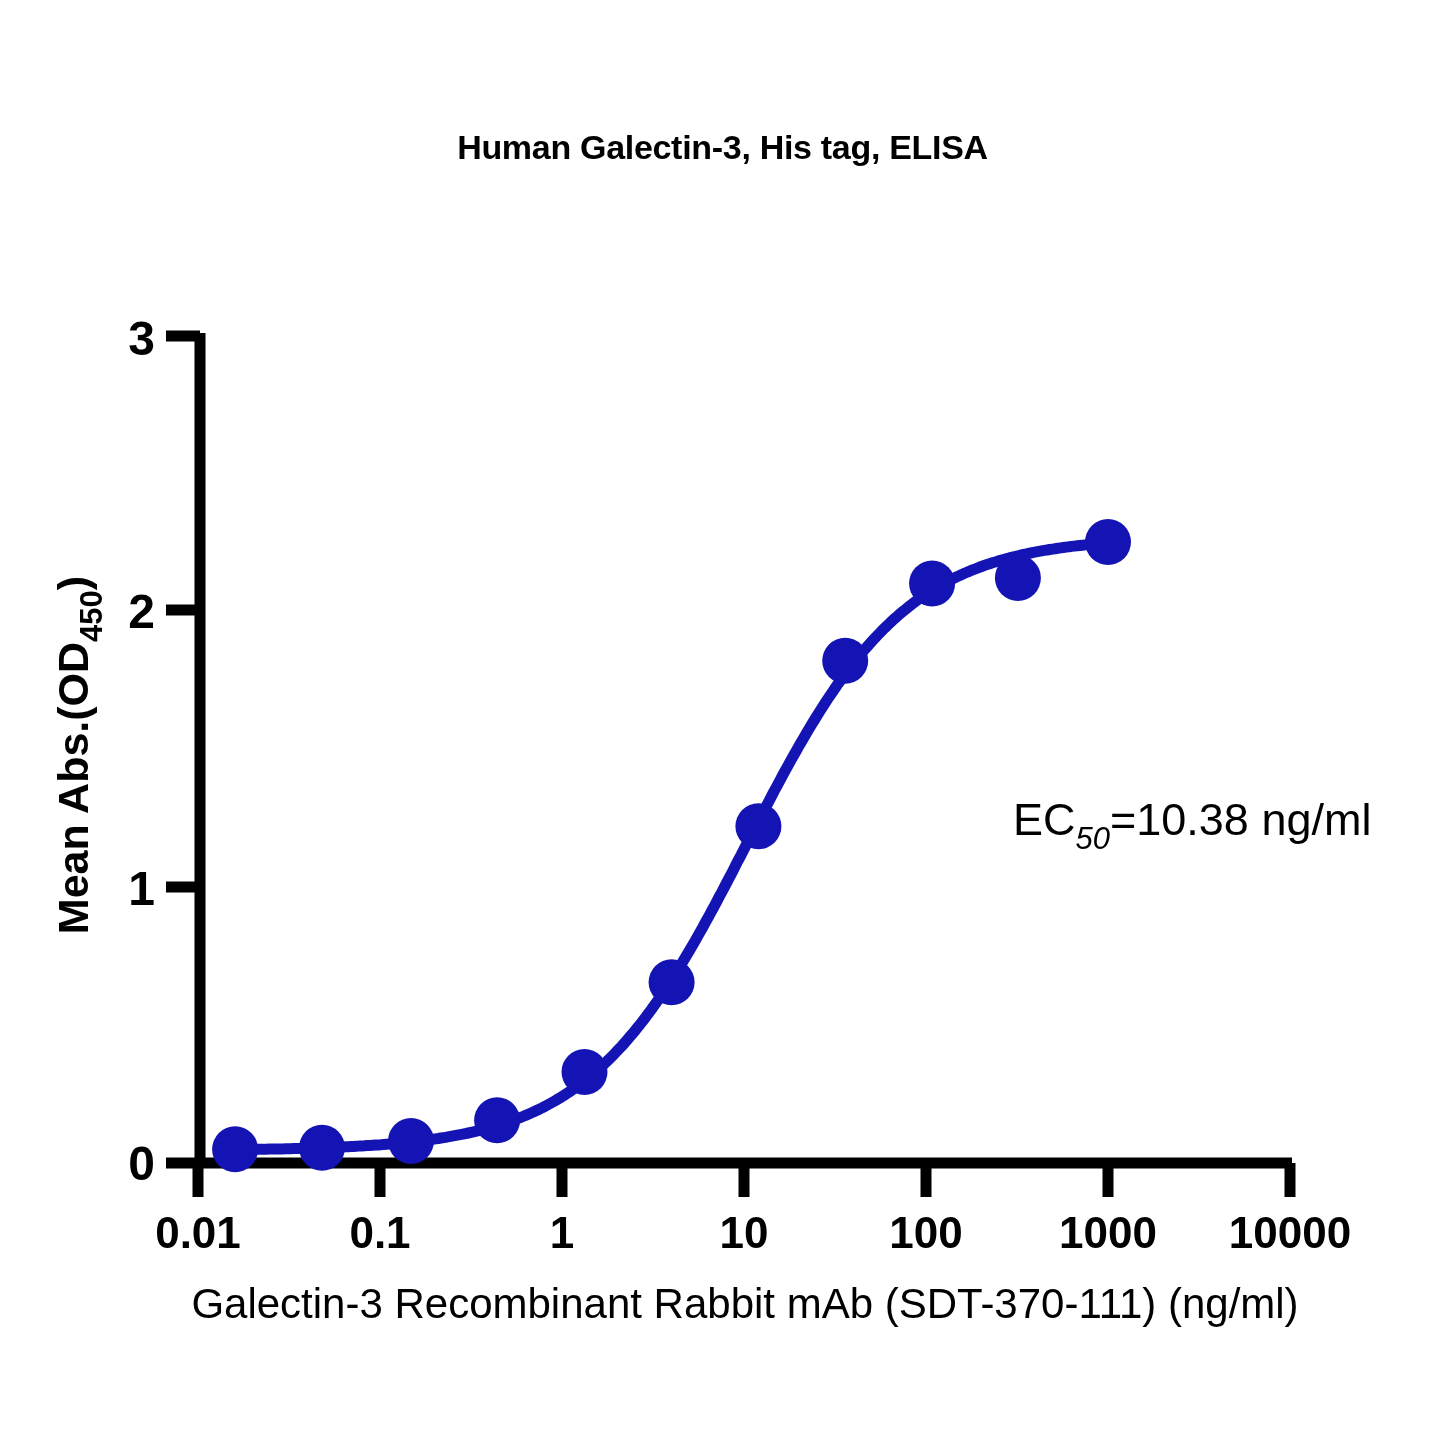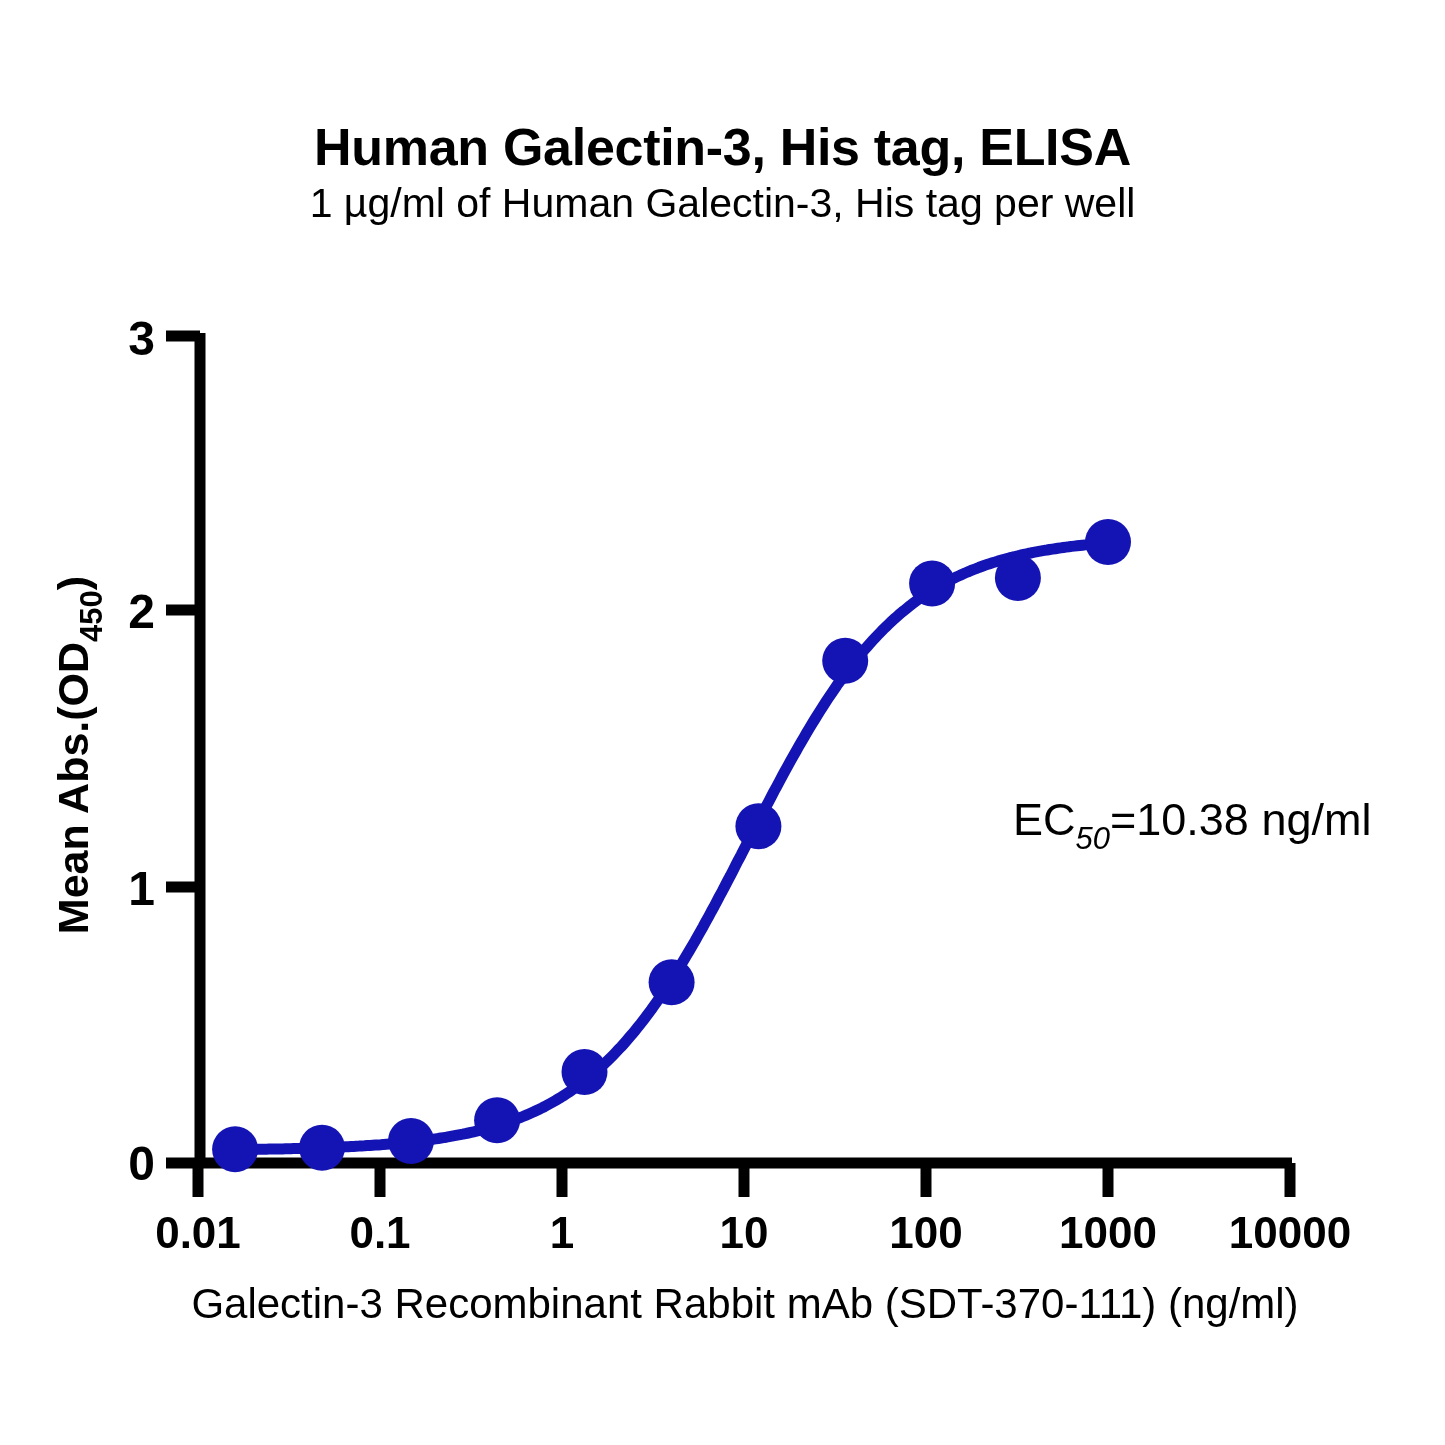--- a/index.html
+++ b/index.html
@@ -23,21 +23,21 @@
     height: 1445px;
   }
   .titleblock {
     position: absolute;
     left: 0;
     top: 118;
     width: 1445px;
     text-align: center;
   }
   .chart-title {
-    font-size: 52px;
+    font-size: 34px;
     font-weight: bold;
     letter-spacing: -0.3px;
     line-height: 58px;
     white-space: nowrap;
   }
   .chart-subtitle {
     font-size: 41px;
     font-weight: normal;
     line-height: 54px;
     white-space: nowrap;
@@ -84,21 +84,20 @@
     font-style: italic;
   }
 </style>
 </head>
 <body>
 
 <div id="figure">
 
   <div class="titleblock" style="top:118px;">
     <div class="chart-title">Human Galectin-3, His tag, ELISA</div>
-    <div class="chart-subtitle">1 µg/ml of Human Galectin-3, His tag per well</div>
   </div>
 
   <svg class="plot" width="1445" height="1445" viewBox="0 0 1445 1445">
 
     <g>
 
       <line x1="200" y1="333" x2="200" y2="1163" stroke="#000000" stroke-width="11" stroke-linecap="butt"></line>
 
       <line x1="195" y1="1163" x2="1292" y2="1163" stroke="#000000" stroke-width="11" stroke-linecap="butt"></line>
     </g>

